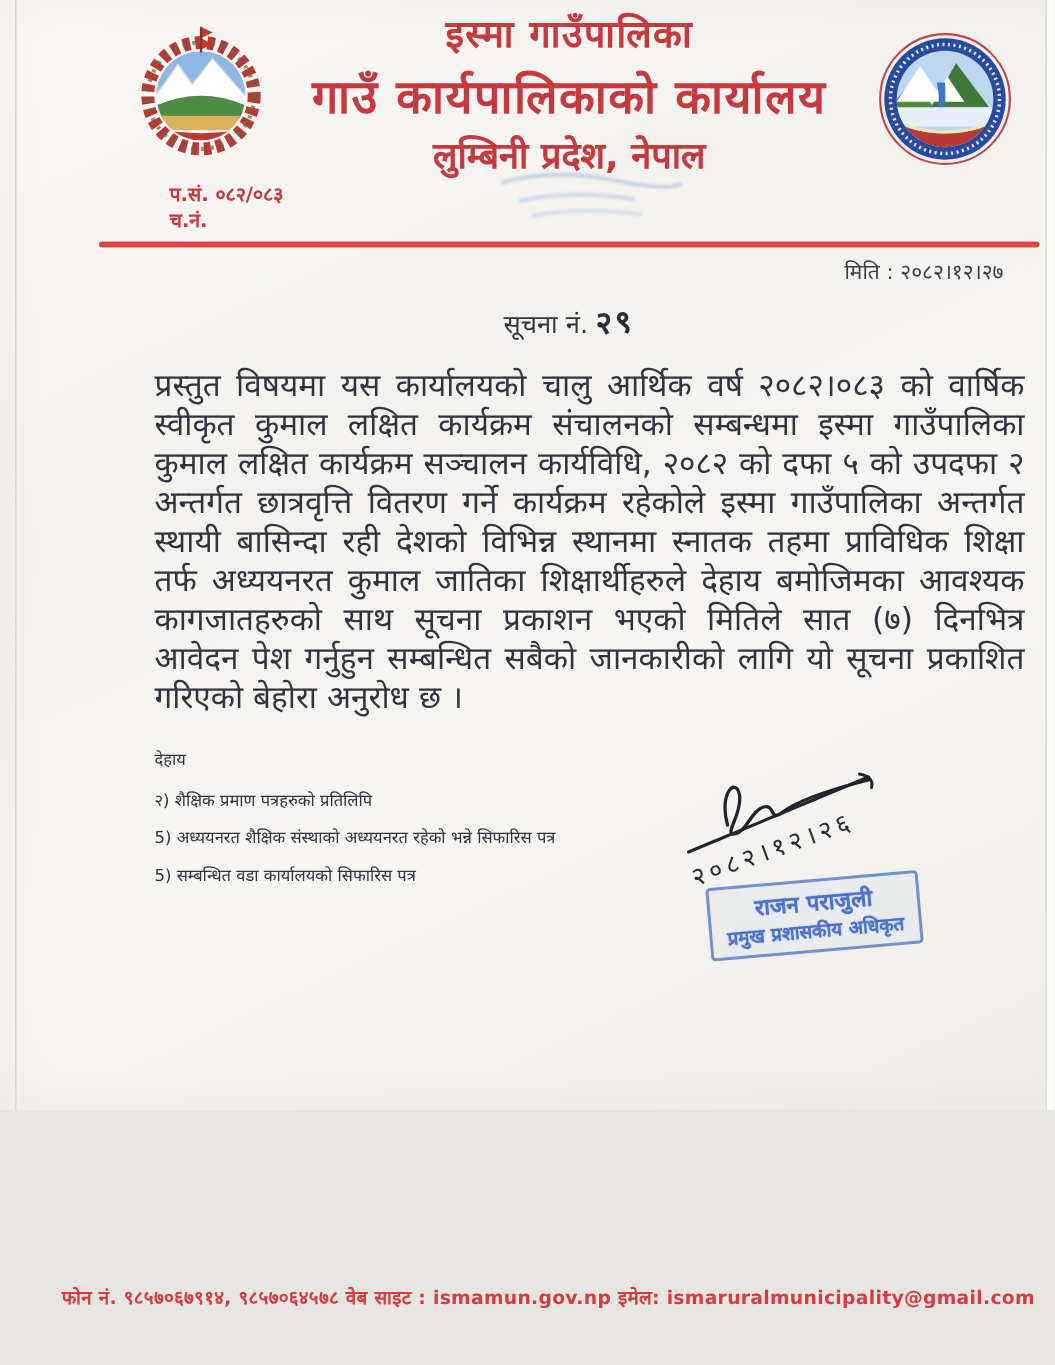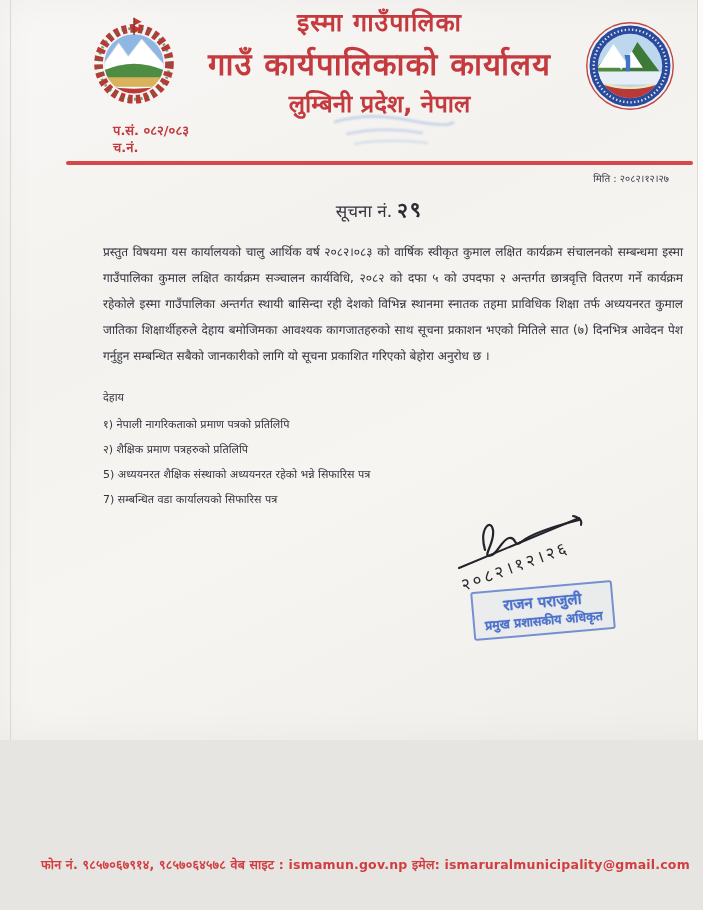--- a/index.html
+++ b/index.html
@@ -25,27 +25,27 @@
   .h3{font-size:20px;font-weight:bold;margin-top:4px;}
   .h4{font-size:24px;font-weight:bold;margin-top:2px;}
   .logo-left{position:absolute;left:56px;top:14px;}
   .logo-right{position:absolute;left:556px;top:20px;}
 
   .faint-stamp{position:absolute;left:300px;top:108px;opacity:.5;filter:blur(1.2px);}
 
   
   .refrow{margin:4px 0 0 85px;color:#c43a3e;font-weight:bold;font-size:13px;line-height:1.3;}
   .red-rule{margin:4px 38px 0 38px;height:4px;background:#d8464a;border-radius:2px;}
-  .daterow{margin:6px 62px 0 0;text-align:right;font-size:10px;color:#3c3c46;}
+  .daterow{margin:6px 62px 0 0;text-align:right;font-size:14px;color:#3c3c46;}
   .notice-line{margin-top:10px;text-align:center;font-size:17px;color:#33333d;}
   .notice-number{display:inline-block;font-size:21px;transform:rotate(-3deg);letter-spacing:2px;color:#2c2c35;font-weight:bold;}
   .salutation{margin-top:20px;text-align:center;font-size:16.5px;color:#33333d;}
 
   
-  .body-par{margin:16px 48px 0 75px;font-size:12px;line-height:26px;
+  .body-par{margin:16px 48px 0 75px;font-size:21px;line-height:26px;
     text-align:justify;color:#33333d;}
   .list{margin:16px 48px 0 75px;font-size:11px;line-height:25px;color:#33333d;}
   .list-heading{margin-bottom:2px;}
 
   
   .sign-area{position:absolute;left:440px;top:510px;width:250px;height:150px;}
   .sig-svg{position:absolute;left:15px;top:0;}
   .sig-date{position:absolute;left:18px;top:44px;transform:rotate(-20deg);
     font-size:17px;letter-spacing:3px;color:#2a2a33;white-space:nowrap;}
   .stamp{position:absolute;left:32px;top:76px;transform:rotate(-5deg);
@@ -135,24 +135,23 @@
   <div class="notice-line">
     <span>सूचना नं.</span>
     <span class="notice-number">२९</span>
   </div>
 
 
   <p class="body-par">प्रस्तुत विषयमा यस कार्यालयको चालु आर्थिक वर्ष २०८२।०८३ को वार्षिक स्वीकृत कुमाल लक्षित कार्यक्रम संचालनको सम्बन्धमा इस्मा गाउँपालिका कुमाल लक्षित कार्यक्रम सञ्चालन कार्यविधि, २०८२ को दफा ५ को उपदफा २ अन्तर्गत छात्रवृत्ति वितरण गर्ने कार्यक्रम रहेकोले इस्मा गाउँपालिका अन्तर्गत स्थायी बासिन्दा रही देशको विभिन्न स्थानमा स्नातक तहमा प्राविधिक शिक्षा तर्फ अध्ययनरत कुमाल जातिका शिक्षार्थीहरुले देहाय बमोजिमका आवश्यक कागजातहरुको साथ सूचना प्रकाशन भएको मितिले सात (७) दिनभित्र आवेदन पेश गर्नुहुन सम्बन्धित सबैको जानकारीको लागि यो सूचना प्रकाशित गरिएको बेहोरा अनुरोध छ ।</p>
 
   <div class="list">
     <div class="list-heading">देहाय</div>
-    <div class="list-item">१) नेपाली नागरिकताको प्रमाण पत्रको प्रतिलिपि</div>
     <div class="list-item">२) शैक्षिक प्रमाण पत्रहरुको प्रतिलिपि</div>
     <div class="list-item">5) अध्ययनरत शैक्षिक संस्थाको अध्ययनरत रहेको भन्ने सिफारिस पत्र</div>
-    <div class="list-item">7) सम्बन्धित वडा कार्यालयको सिफारिस पत्र</div>
+    <div class="list-item">5) सम्बन्धित वडा कार्यालयको सिफारिस पत्र</div>
   </div>
 
   <div class="sign-area">
     <span class="sig-svg">
       <svg width="160" height="60" viewBox="0 0 160 60">
         <path d="M30 40 C 24 18, 36 8, 38 20 C 40 32, 28 46, 34 46 C 42 46, 46 30, 54 28 C 62 26, 58 38, 66 32 C 76 24, 100 16, 124 10" fill="none" stroke="#23232b" stroke-width="2.2" stroke-linecap="round"></path>
         <path d="M4 58 L124 8" stroke="#23232b" stroke-width="2" stroke-linecap="round"></path>
         <path d="M118 6 q10 2 8 9" stroke="#23232b" stroke-width="2" fill="none" stroke-linecap="round"></path>
       </svg>
     </span>

